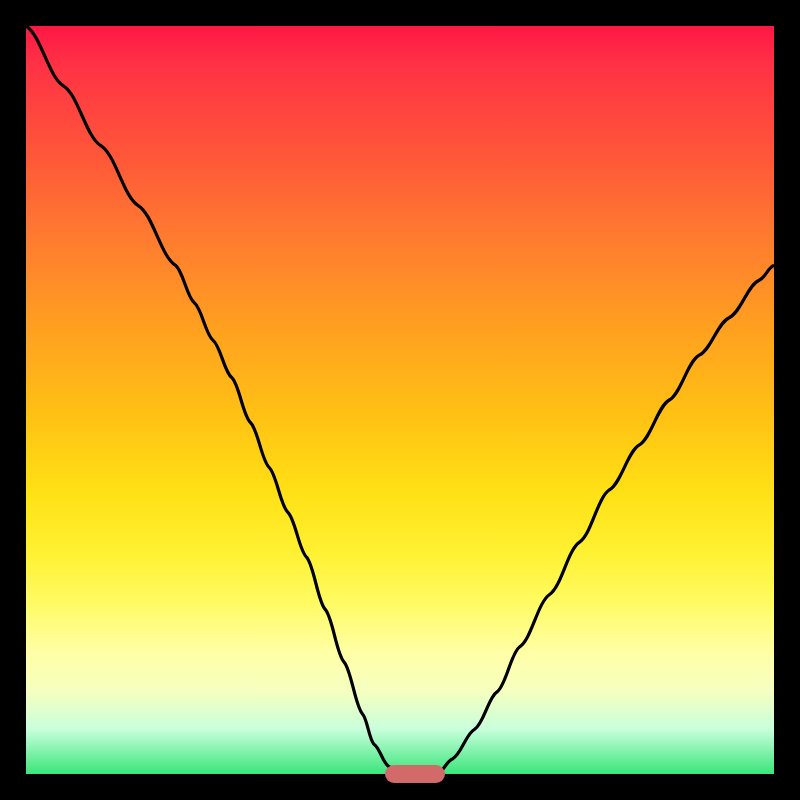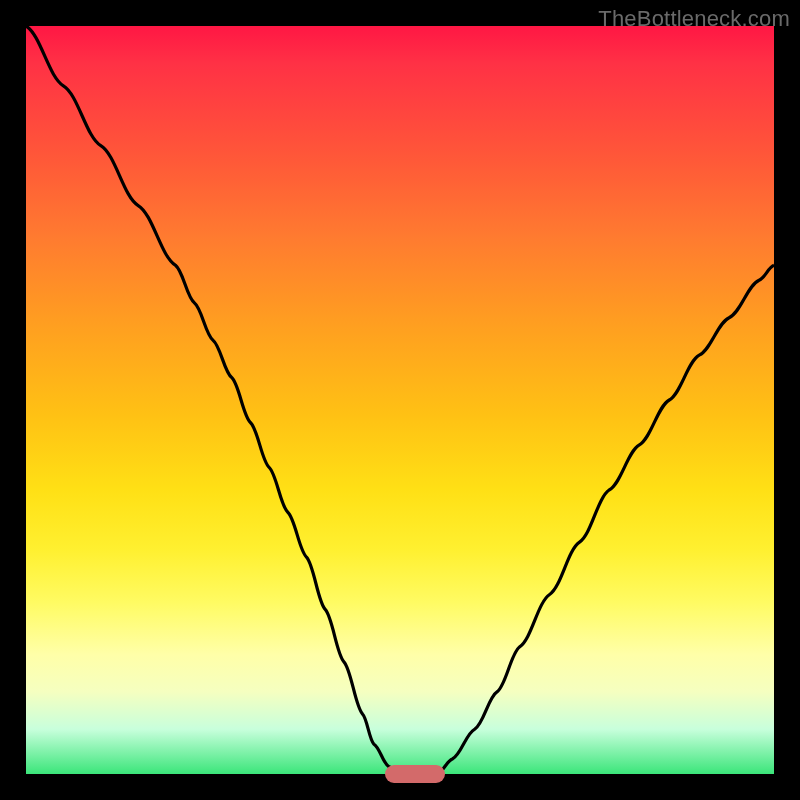--- a/index.html
+++ b/index.html
@@ -58,14 +58,13 @@
 <body>
 
 <div class="frame">
   <div class="plot-area">
     <svg class="curve-layer" viewBox="0 0 748 748" preserveAspectRatio="none">
       <path fill="none" stroke="#000" stroke-width="3.2" d="M 0 0 C 14.96 8.975999999999987, 22.439999999999998 50.863999999999926, 37.4 59.83999999999992 C 52.36 68.81599999999995, 59.839999999999996 110.70400000000004, 74.8 119.68000000000006 C 89.76 128.65600000000006, 97.24 170.54399999999998, 112.2 179.51999999999998 C 127.16 188.49599999999998, 134.64 230.38399999999996, 149.6 239.35999999999996 C 157.08 244.96999999999997, 160.82 271.15, 168.3 276.76 C 175.78 282.37, 179.52 308.55, 187 314.16 C 194.48000000000002 319.77000000000004, 198.22 345.95, 205.70000000000002 351.56 C 213.18 358.29200000000003, 216.92000000000002 389.70799999999997, 224.4 396.44 C 231.88 403.172, 235.62 434.58799999999997, 243.1 441.32 C 250.58 448.052, 254.32 479.46799999999996, 261.8 486.2 C 269.28000000000003 492.932, 273.02 524.3480000000001, 280.5 531.08 C 287.98 538.9340000000001, 291.71999999999997 575.586, 299.2 583.44 C 306.68 591.2940000000001, 310.41999999999996 627.9459999999999, 317.9 635.8 C 325.38 643.654, 329.12 680.3059999999999, 336.6 688.16 C 341.088 692.648, 343.332 713.592, 347.82 718.08 C 353.804 721.446, 356.796 737.154, 362.78 740.52 C 367.268 741.6419999999999, 369.512 746.878, 374 748" id="path-left"></path>
       <path fill="none" stroke="#000" stroke-width="3.2" d="M 411.40000000000003 748 C 417.384 745.756, 420.376 735.284, 426.35999999999996 733.04 C 435.33599999999996 728.552, 439.824 707.608, 448.8 703.12 C 457.776 697.51, 462.264 671.33, 471.24 665.72 C 480.216 658.988, 484.704 627.572, 493.68 620.84 C 505.648 612.986, 511.632 576.3340000000001, 523.6 568.48 C 535.568 560.626, 541.552 523.974, 553.52 516.12 C 565.488 508.266, 571.472 471.614, 583.44 463.76 C 595.408 457.028, 601.392 425.61199999999997, 613.36 418.88 C 625.328 412.148, 631.312 380.73199999999997, 643.28 374 C 655.248 367.268, 661.232 335.852, 673.2 329.11999999999995 C 685.168 323.50999999999993, 691.152 297.33000000000004, 703.12 291.72 C 715.088 286.11, 721.072 259.93, 733.04 254.32 C 739.024 252.076, 742.016 241.60399999999996, 748 239.35999999999996" id="path-right"></path>
     </svg>
     <div class="marker" id="marker" style="left: 359.04px; width: 59.84px; top: 739px; height: 18px;"></div>
   </div>
-  <div class="watermark">TheBottleneck.com</div>
 </div>
 
 </body></html>

